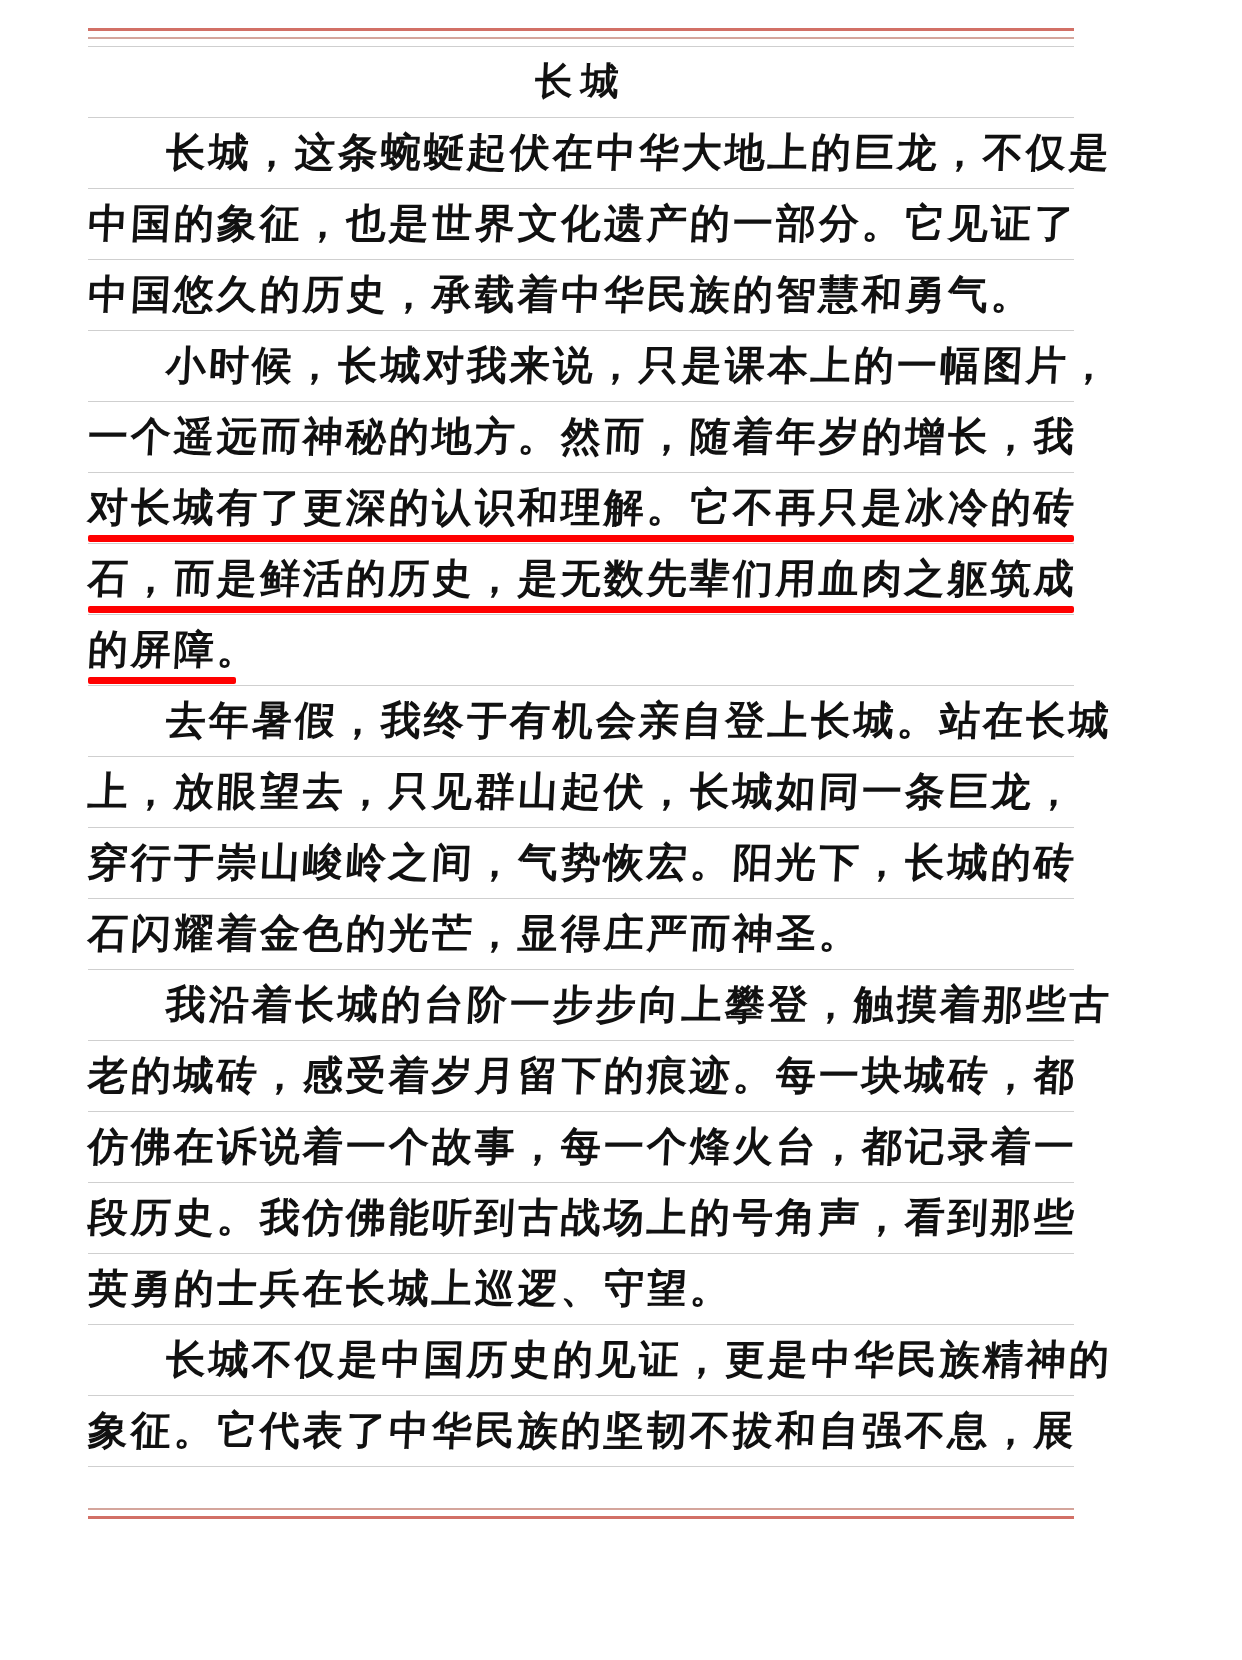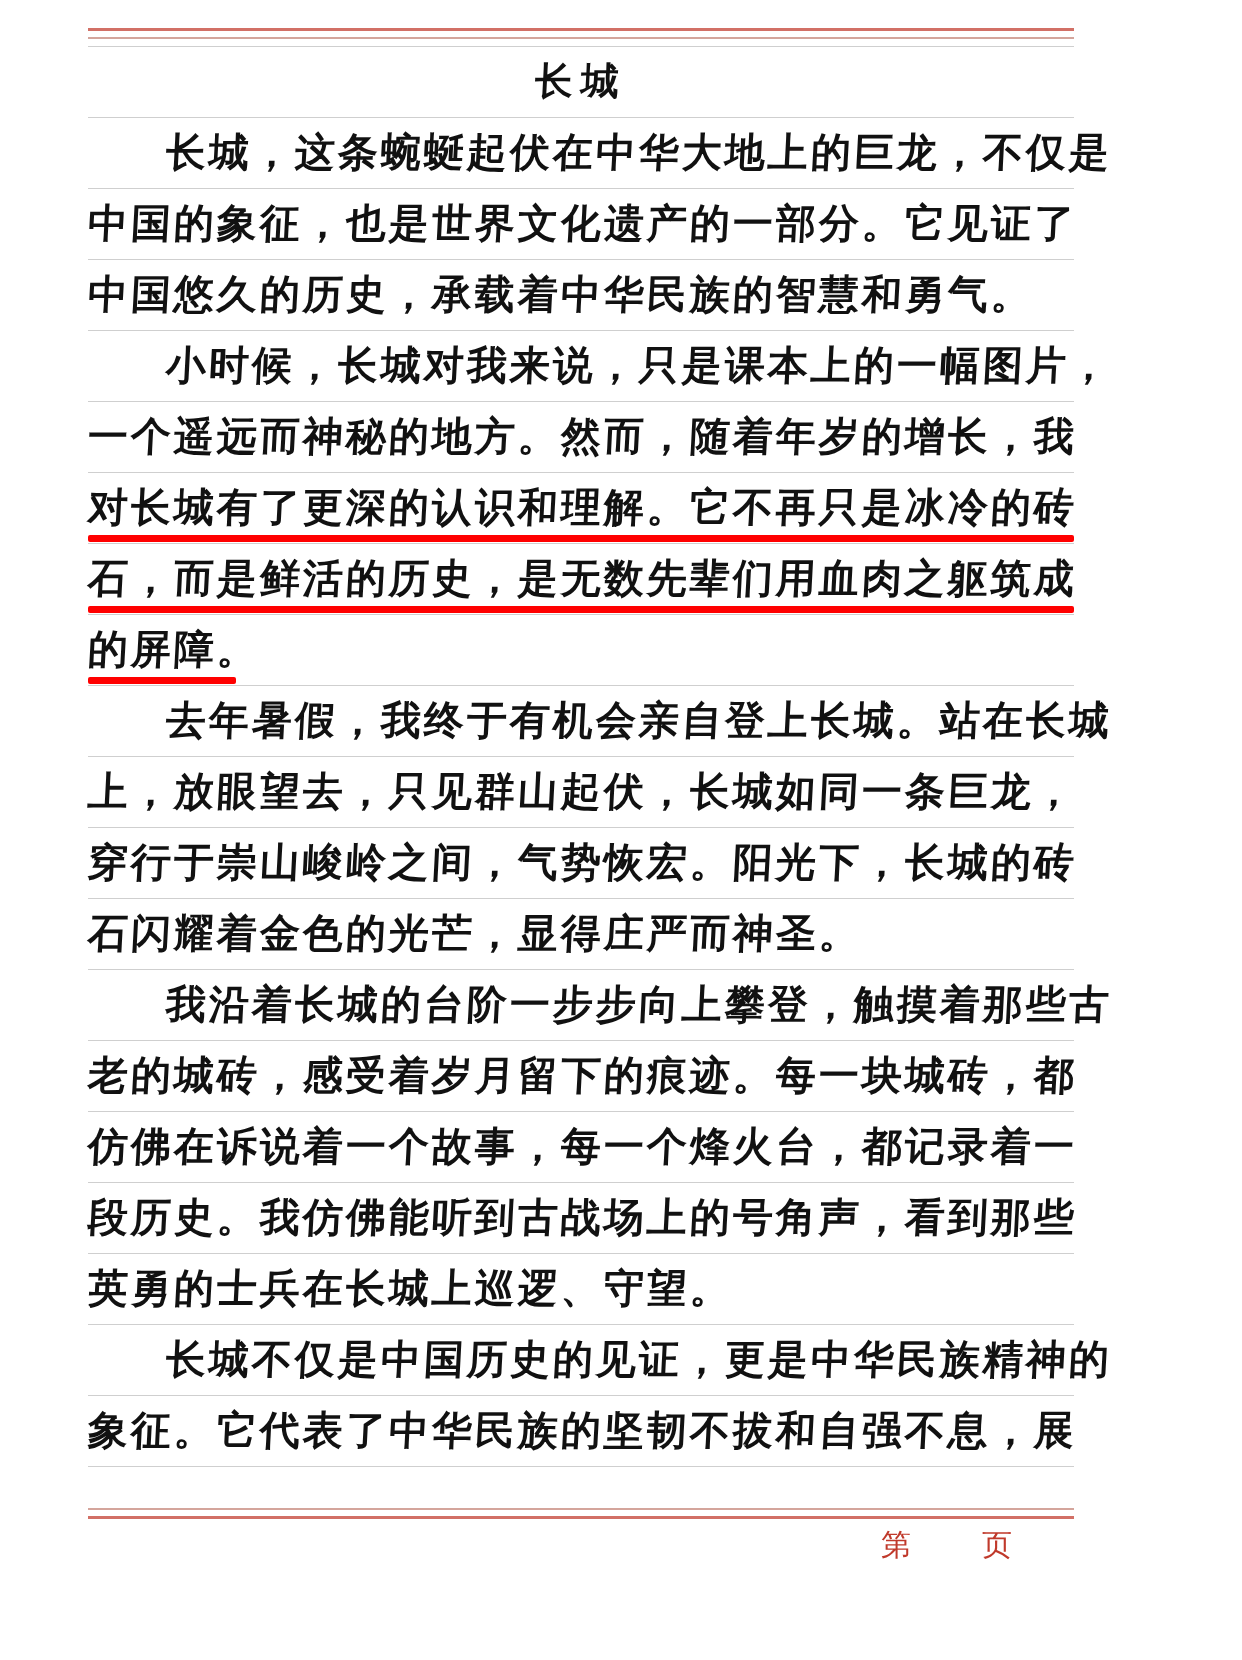--- a/index.html
+++ b/index.html
@@ -194,23 +194,18 @@
         <div class="row" style="top: 1065px;"><span class="txt">仿佛在诉说着一个故事，每一个烽火台，都记录着一</span></div>
         <div class="row" style="top: 1136px;"><span class="txt">段历史。我仿佛能听到古战场上的号角声，看到那些</span></div>
         <div class="row" style="top: 1207px;"><span class="txt">英勇的士兵在长城上巡逻、守望。</span></div>
         <div class="row indent" style="top: 1278px;"><span class="txt">长城不仅是中国历史的见证，更是中华民族精神的</span></div>
         <div class="row" style="top: 1349px;"><span class="txt">象征。它代表了中华民族的坚韧不拔和自强不息，展</span></div>
       </div>
 
     <div class="rule-bot-1"></div>
     <div class="rule-bot-2"></div>
 
-    <div id="footer">
-      <span class="pg-pre">第</span>
-      <span class="pg-num"></span>
-      <span class="pg-post">页</span>
-    </div>
 
   <div class="hl" style="left: 0px; width: 986px; top: 507px; background: rgb(255, 0, 0);"></div>
       <div class="hl" style="left: 0px; width: 986px; top: 578px; background: rgb(255, 0, 0);"></div>
       <div class="hl" style="left: 0px; width: 148px; top: 649px; background: rgb(255, 0, 0);"></div>
     </div>
 </div>
 
 </body></html>

